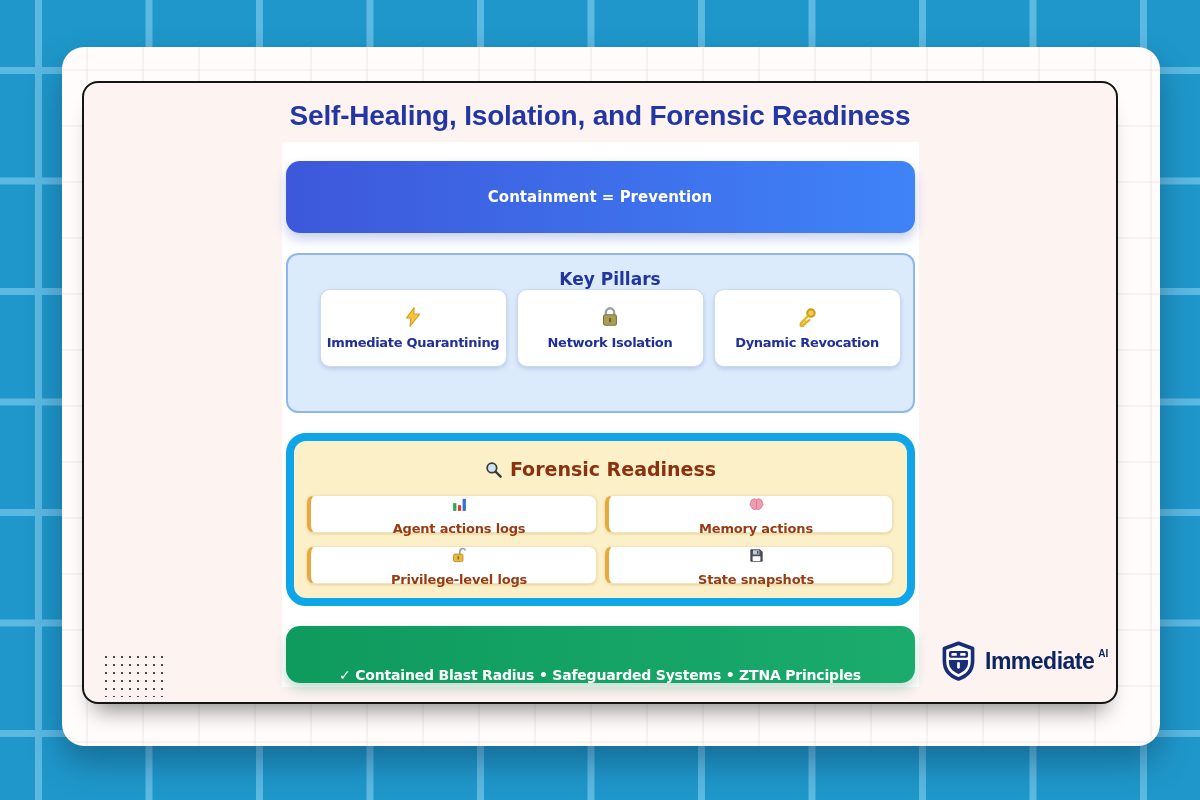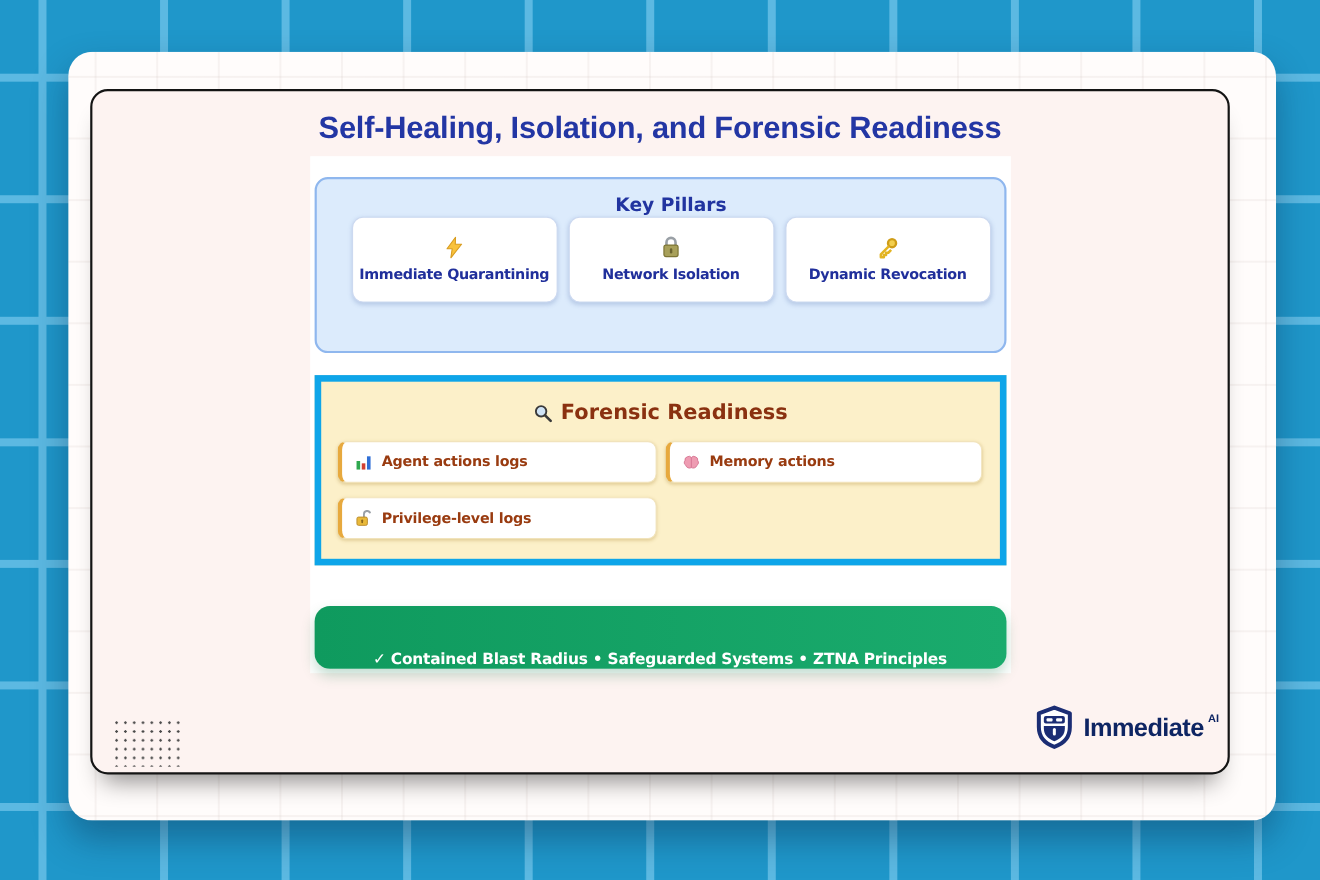--- a/index.html
+++ b/index.html
@@ -55,36 +55,37 @@
     width:187px;height:78px;box-sizing:border-box;background:#fff;
     border:1.5px solid #ccd9f0;border-radius:10px;
     display:flex;flex-direction:column;align-items:center;justify-content:center;gap:7px;
     box-shadow:0 2px 4px rgba(90,120,180,.28);
   }
   .pillar-label{
     font-family:"DejaVu Sans",sans-serif;font-weight:700;font-size:13px;
     color:#202f9b;letter-spacing:-.3px;white-space:nowrap;
   }
   .forensic{
-    box-sizing:border-box;height:173px;margin-bottom:37px;
-    background:#fcf0c9;border:6px solid #0ea5e9;border-radius:0;padding-top:17px;
+    box-sizing:border-box;height:173px;margin-bottom:20px;
+    background:#fcf0c9;border:8px solid #0ea5e9;border-radius:20px;padding-top:17px;
   }
   .forensic-title{
     display:flex;align-items:center;justify-content:center;gap:7px;
     font-family:"DejaVu Sans",sans-serif;font-weight:700;font-size:19px;color:#8a3110;
   }
   .forensic-grid{
     display:grid;grid-template-columns:290px 288px;gap:13px 8px;
     justify-content:center;margin-top:15px;
   }
   .f-item{
     height:38px;box-sizing:border-box;background:#fff;border-radius:8px;
     border:1px solid #f1e3bb;border-left:4px solid #e7a93e;
     display:flex;align-items:center;gap:8px;padding-left:11px;
     box-shadow:0 1px 3px rgba(170,130,40,.28);
+    flex-direction:column;
   }
   .f-label{
     font-family:"DejaVu Sans",sans-serif;font-weight:700;font-size:13px;
     color:#993b10;letter-spacing:-.2px;white-space:nowrap;
   }
   .banner-green{
     height:57px;border-radius:14px;
     background:linear-gradient(90deg,#0f9a5e,#1aab6d);
     display:flex;align-items:flex-end;justify-content:center;
     color:#fff;font-family:"DejaVu Sans",sans-serif;font-weight:700;font-size:14px;
@@ -111,20 +112,23 @@
 </head>
 <body>
 
 <div class="outer-card">
   <div class="inner-card">
 
     <h1 class="page-title">Self-Healing, Isolation, and Forensic Readiness</h1>
 
     <div class="column">
 
+      <div class="banner-blue">
+        <span>Containment = Prevention</span>
+      </div>
 
       <div class="pillars">
         <div class="pillars-title">Key Pillars</div>
         <div class="pillars-row">
 
           <div class="pillar-card">
             <span class="icon">
               <svg width="22" height="22" viewBox="0 0 24 24">
                 <path d="M13.2 1.8 L4.8 13.2 h5.1 L8.6 22.2 L19.2 8.8 h-6.2 z" fill="#f9c23c" stroke="#d89c20" stroke-width="1.1" stroke-linejoin="round"></path>
               </svg>
@@ -194,20 +198,31 @@
             <span class="icon">
               <svg width="17" height="17" viewBox="0 0 24 24">
                 <path d="M12.5 10 V6.3 a4.1 4.1 0 0 1 8 -1.3" fill="none" stroke="#9aa0a6" stroke-width="2.4"></path>
                 <rect x="3.5" y="10" width="13.4" height="10.6" rx="2" fill="#e9b93a" stroke="#b8892a" stroke-width="1.2"></rect>
                 <rect x="9.1" y="13" width="2.3" height="4.8" rx="1.1" fill="#8a661c"></rect>
               </svg>
             </span>
             <span class="f-label">Privilege-level logs</span>
           </div>
 
+          <div class="f-item">
+            <span class="icon">
+              <svg width="17" height="17" viewBox="0 0 24 24">
+                <path d="M4 4 h13 l3 3 v13 h-16 z" fill="#4a5162" stroke="#2f3542" stroke-width="1.2"></path>
+                <rect x="7" y="4.6" width="9" height="6" fill="#c7ccd4"></rect>
+                <rect x="12.6" y="5.6" width="2.2" height="4" fill="#4a5162"></rect>
+                <rect x="6.5" y="13" width="11" height="6.6" rx="0.8" fill="#ffffff"></rect>
+              </svg>
+            </span>
+            <span class="f-label">State snapshots</span>
+          </div>
 
         </div>
       </div>
 
       <div class="banner-green">
         <span>✓ Contained Blast Radius • Safeguarded Systems • ZTNA Principles</span>
       </div>
 
     </div>
 

